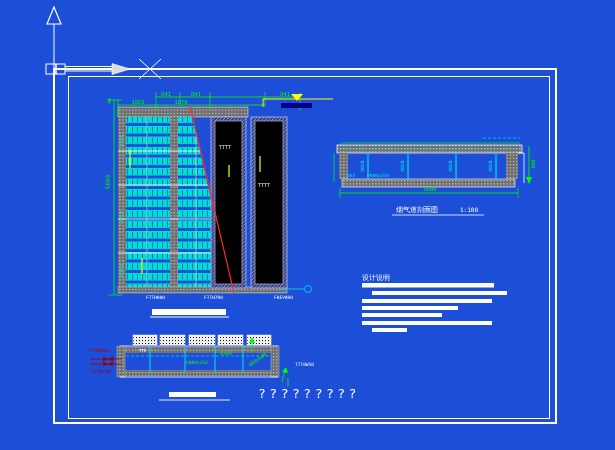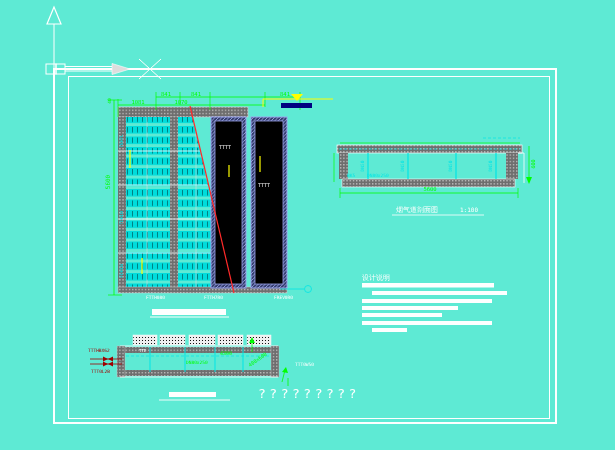--- a/index.html
+++ b/index.html
@@ -1,16 +1,16 @@
 <!DOCTYPE html>
 <html><head>
 <meta charset="utf-8">
 <style>
   html,body{margin:0;padding:0;background:#000;}
-  #stage{position:relative;width:615px;height:450px;background:#5eead4;overflow:hidden;}
+  #stage{position:relative;width:615px;height:450px;background:#1d4ed8;overflow:hidden;}
   svg{position:absolute;left:0;top:0;}
   svg text{font-family:"DejaVu Sans Mono", monospace;}
   .t-green{fill:#00ff00;}
   .t-cyan{fill:#00e5e5;}
   .t-white{fill:#ffffff;}
   .t-red{fill:#a00000;}
   .ln-w{stroke:#ffffff;fill:none;}
   .ln-g{stroke:#00ff00;fill:none;}
   .ln-c{stroke:#00e5e5;fill:none;}
   .ln-y{stroke:#ffff00;fill:none;}

